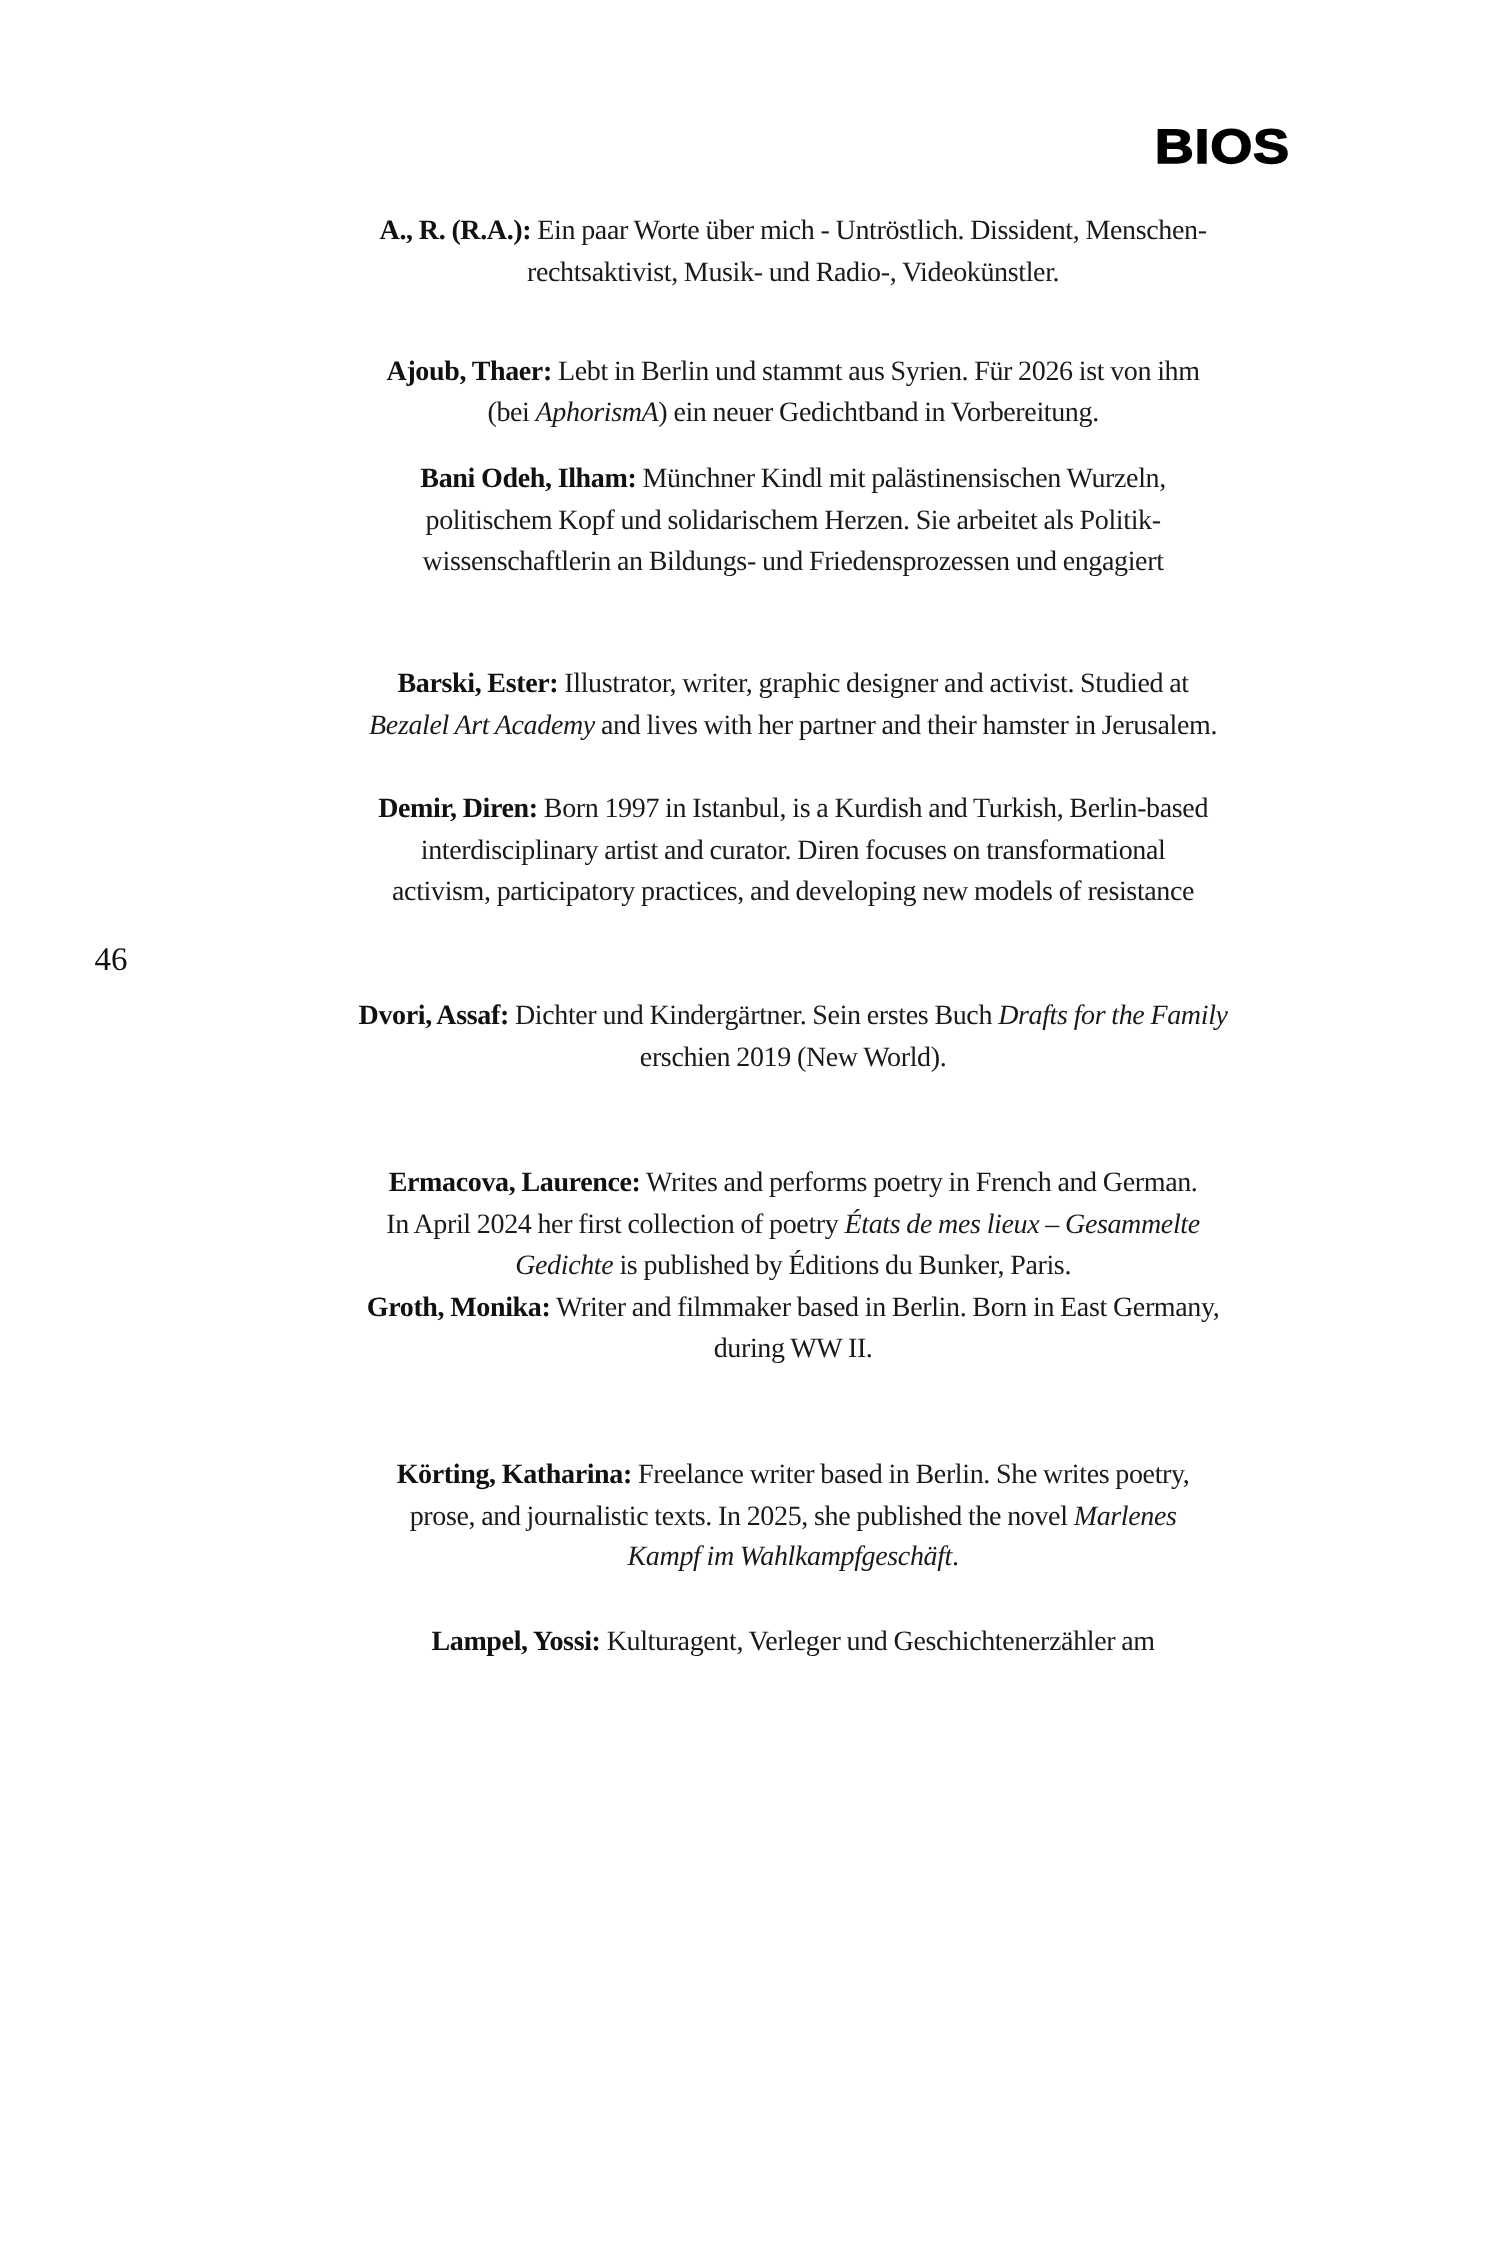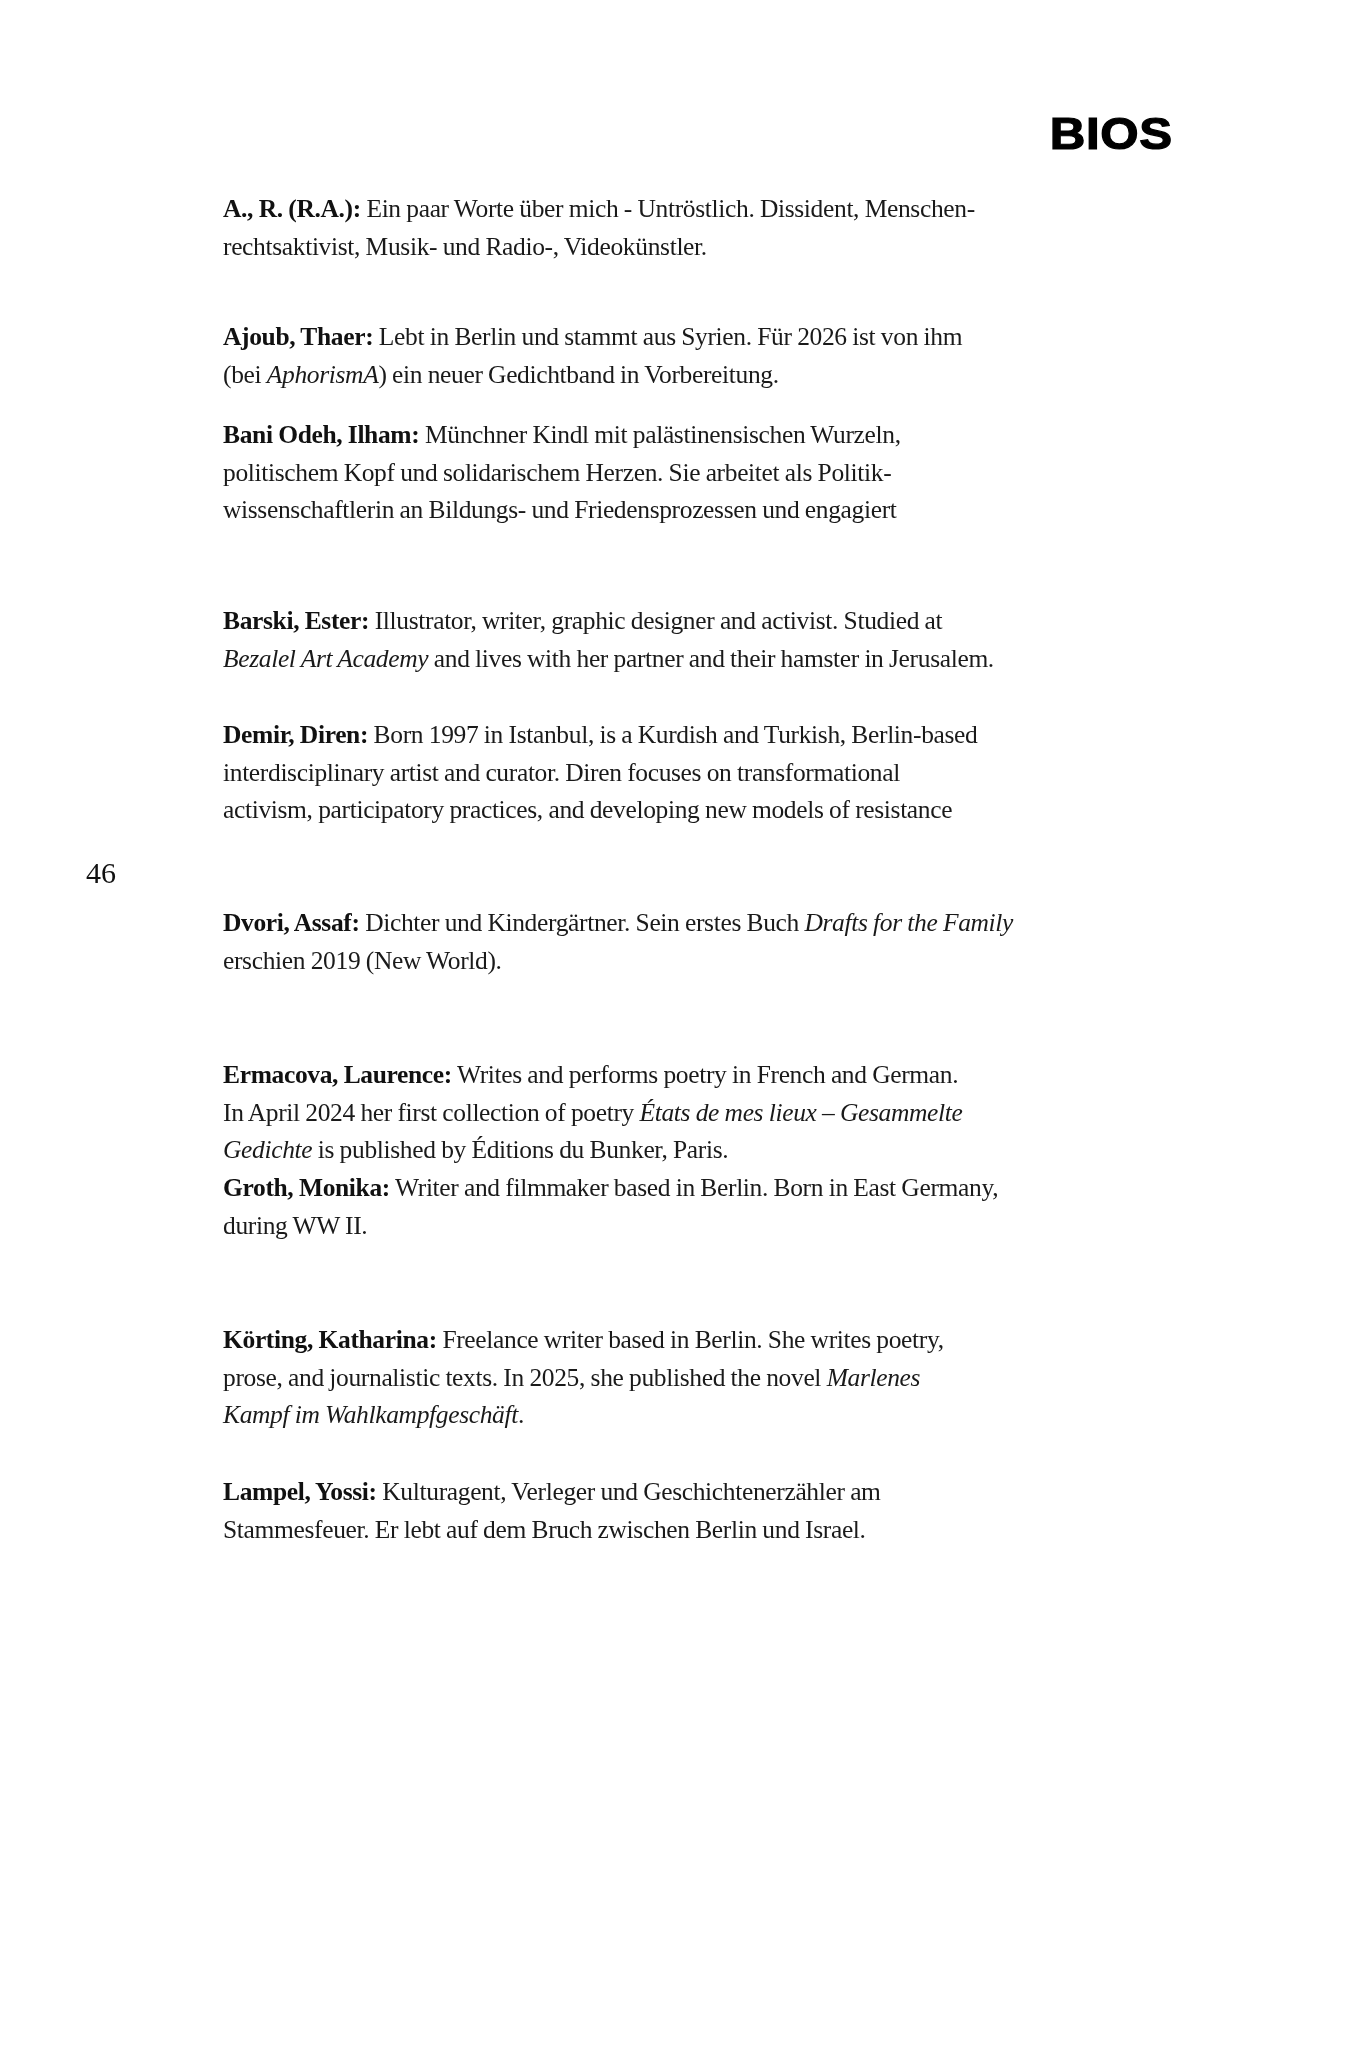--- a/index.html
+++ b/index.html
@@ -42,20 +42,21 @@
       position: absolute;
       left: 223px;
       width: 960px;
       font-size: 25.5px;
       line-height: 37.5px;
       letter-spacing: -0.35px;
       word-spacing: -0.5px;
       padding-left: 36px;
       text-indent: -36px;
       color: #1a1a1a;
+      text-align: center;
     }
     .bio .name {
       font-weight: bold;
       color: #111;
     }
     .bio .it {
       font-style: italic;
     }
     .line { display: block; }
   </style>
@@ -101,16 +102,15 @@
         <span class="line"><span class="name">Groth, Monika:</span><span> Writer and filmmaker based in Berlin. Born in East Germany,</span></span>
         <span class="line"><span>during WW II.</span></span>
       </div>
       <div class="bio" style="top: 1321px;">
         <span class="line"><span class="name">Körting, Katharina:</span><span> Freelance writer based in Berlin. She writes poetry,</span></span>
         <span class="line"><span>prose, and journalistic texts. In 2025, she published the novel </span><span class="it">Marlenes</span></span>
         <span class="line"><span class="it">Kampf im Wahlkampfgeschäft</span><span>.</span></span>
       </div>
       <div class="bio" style="top: 1473px;">
         <span class="line"><span class="name">Lampel, Yossi:</span><span> Kulturagent, Verleger und Geschichtenerzähler am</span></span>
-        <span class="line"><span>Stammesfeuer. Er lebt auf dem Bruch zwischen Berlin und Israel.</span></span>
       </div>
     </div>
 </div>
 
 </body></html>

